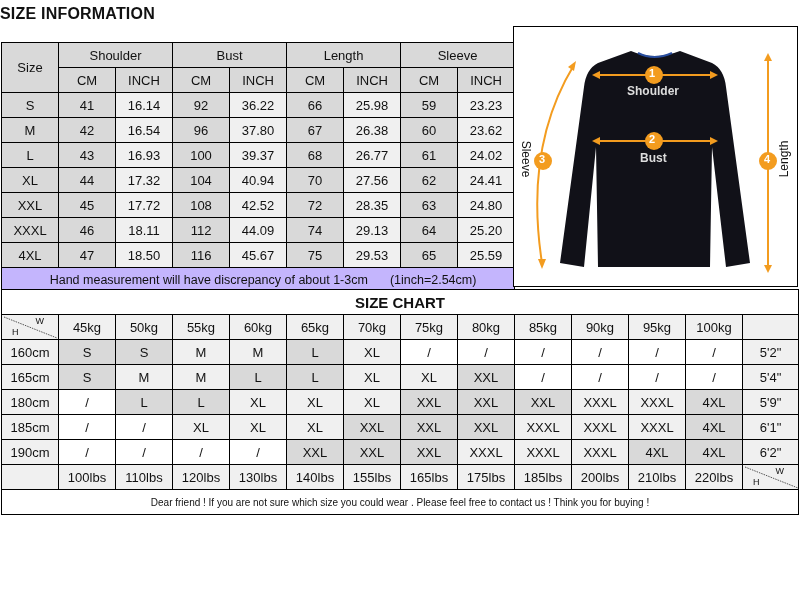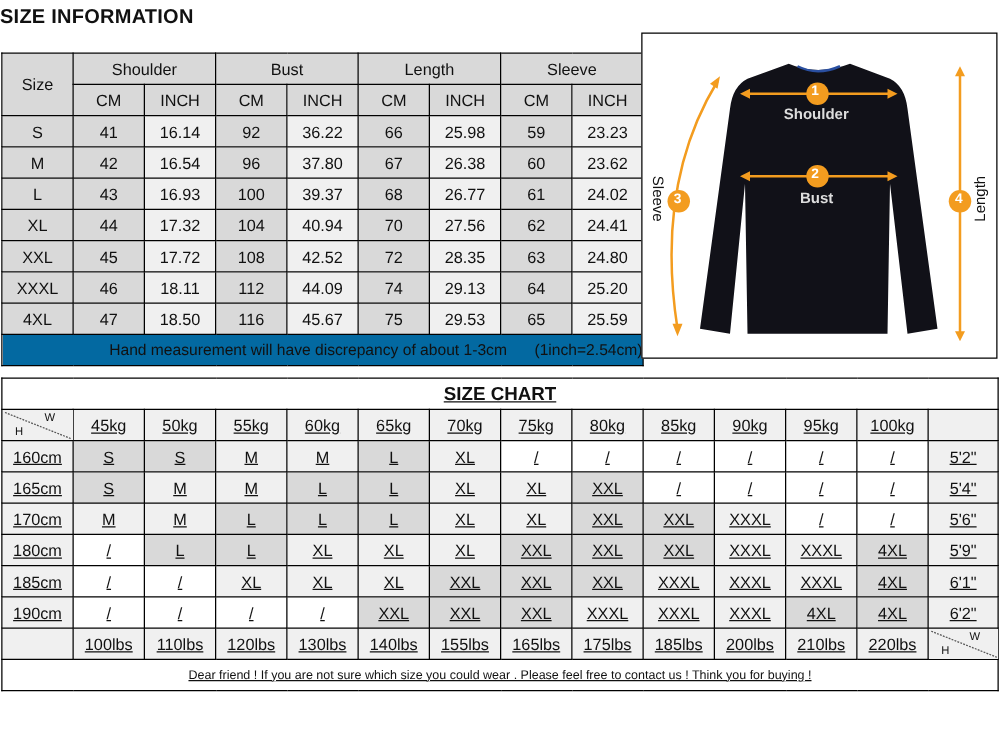--- a/index.html
+++ b/index.html
@@ -7,25 +7,25 @@
          font-family:"Liberation Sans", sans-serif; color:#111; }
   .title-info { position:absolute; left:0; top:0; width:513px; height:26px;
     text-align:left; font-weight:bold; font-size:16px; line-height:27px; letter-spacing:0.2px; }
   table { border-collapse:collapse; table-layout:fixed; }
   td { border:1.5px solid #000; text-align:center; padding:0; font-size:13px; white-space:nowrap; overflow:hidden; }
   #info-table { position:absolute; left:1px; top:42px; width:513px; }
   #info-table td { height:24px; }
   .dark { background:#d9d9d9; }
   .light { background:#f0f0f0; }
   .white { background:#ffffff; }
-  .note { text-align:right; padding-left:10px !important; background:#0369a1; font-size:12.5px; }
+  .note { text-align:center; padding-left:10px !important; background:#c4b5fd; font-size:12.5px; }
   .note .gap { display:inline-block; width:22px; }
   #shirt-box { position:absolute; left:513px; top:26px; width:283px; height:259px;
     border:1.5px solid #000; background:#fff; overflow:hidden; }
-  #chart-table { position:absolute; left:1px; top:302px; width:797px;text-decoration:underline; }
+  #chart-table { position:absolute; left:1px; top:289px; width:797px; }
   #chart-table td { height:24px; }
   #chart-table .chart-title { font-weight:bold; font-size:15px; background:#fff; height:24px; }
   #chart-table .footer { background:#fff; font-size:10px; }
   .hw-corner { position:relative; background:#f0f0f0; }
   .hw-corner svg { position:absolute; left:0; top:0; }
   .hw-h, .hw-w { position:absolute; font-size:9px; }
   .hw-h { left:10px; bottom:2px; }
   .hw-w { right:14px; top:1px; }
 </style>
 </head>
@@ -251,36 +251,20 @@
         <td class="light">XL</td>
         <td class="light">XL</td>
         <td class="dark">XXL</td>
         <td class="white">/</td>
         <td class="white">/</td>
         <td class="white">/</td>
         <td class="white">/</td>
         <td class="light">5'4"</td>
       </tr>
       <tr>
-        <td class="light">170cm</td>
-        <td class="light">M</td>
-        <td class="light">M</td>
-        <td class="dark">L</td>
-        <td class="dark">L</td>
-        <td class="dark">L</td>
-        <td class="light">XL</td>
-        <td class="light">XL</td>
-        <td class="dark">XXL</td>
-        <td class="dark">XXL</td>
-        <td class="light">XXXL</td>
-        <td class="white">/</td>
-        <td class="white">/</td>
-        <td class="light">5'6"</td>
-      </tr>
-      <tr>
         <td class="light">180cm</td>
         <td class="white">/</td>
         <td class="dark">L</td>
         <td class="dark">L</td>
         <td class="light">XL</td>
         <td class="light">XL</td>
         <td class="light">XL</td>
         <td class="dark">XXL</td>
         <td class="dark">XXL</td>
         <td class="dark">XXL</td>

